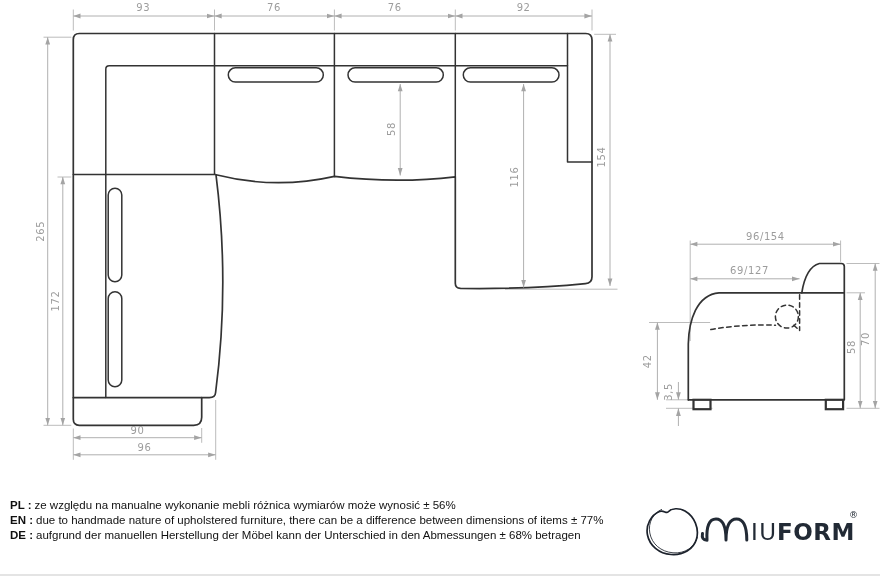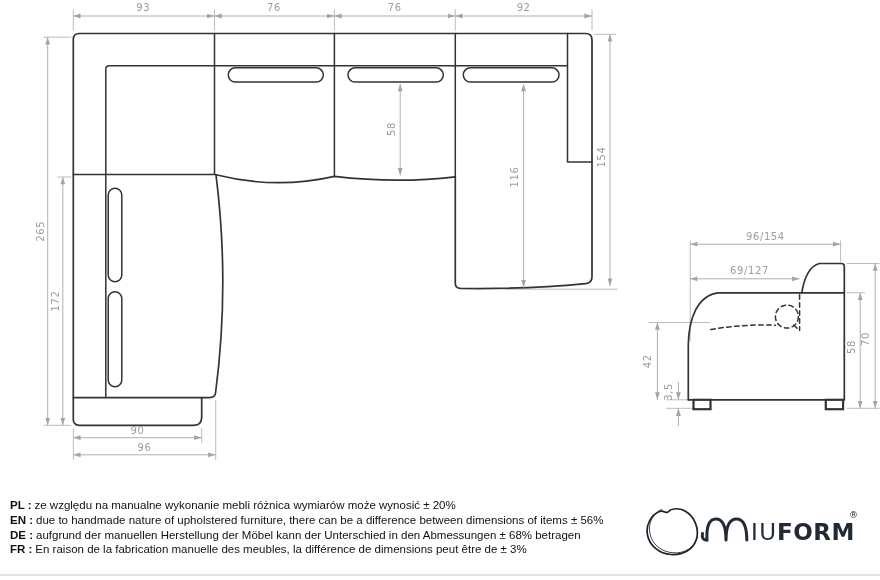--- a/index.html
+++ b/index.html
@@ -110,24 +110,23 @@
     <text class="dt" x="765.4" y="239.5" text-anchor="middle">96/154</text>
     <text class="dt" x="749.5" y="273.8" text-anchor="middle">69/127</text>
     <text class="dt" x="651.5" y="361.3" text-anchor="middle" transform="rotate(-90 651.5 361.3)">42</text>
     <text class="dt" x="671.8" y="392" text-anchor="middle" transform="rotate(-90 671.8 392)">3,5</text>
     <text class="dt" x="854.8" y="347" text-anchor="middle" transform="rotate(-90 854.8 347)">58</text>
     <text class="dt" x="869.4" y="339" text-anchor="middle" transform="rotate(-90 869.4 339)">70</text>
   </g>
 </svg>
 
 <div id="notes">
-  <div class="note-line"><span class="note-lang">PL :</span><span>ze względu na manualne wykonanie mebli różnica wymiarów może wynosić ± 20%</span></div>
-  <div class="note-line"><span class="note-lang">EN :</span><span>due to handmade nature of upholstered furniture, there can be a difference between dimensions of items ± 56%</span></div>
+  <div class="note-line"><span class="note-lang">PL :</span><span>ze względu na manualne wykonanie mebli różnica wymiarów może wynosić ± 56%</span></div>
+  <div class="note-line"><span class="note-lang">EN :</span><span>due to handmade nature of upholstered furniture, there can be a difference between dimensions of items ± 77%</span></div>
   <div class="note-line"><span class="note-lang">DE :</span><span>aufgrund der manuellen Herstellung der Möbel kann der Unterschied in den Abmessungen ± 68% betragen</span></div>
-  <div class="note-line"><span class="note-lang">FR :</span><span>En raison de la fabrication manuelle des meubles, la différence de dimensions peut être de ± 3%</span></div>
 </div>
 
 <svg id="logo" width="237" height="66" viewBox="0 0 237 66" aria-label="MIUFORM">
   <g>
     <path class="bean" stroke-width="1.7" d="M 16.5,14.5 C 8,18 2.5,28 4.5,38 C 6.5,48.5 16,56.5 28,57.5 C 40,58.5 50.5,52.5 53.5,42
          C 56.5,31.5 51.5,19.5 42,14 C 36,10.7 28.7,11 25,15 C 23.2,17 20.5,12.6 16.5,14.5 Z"></path>
     <path fill="none" stroke="#1c222c" stroke-width="1" opacity="0.85" d="M 19,12.3 C 10.5,15.8 4.8,25.5 6.8,36 C 8.8,47 18,54.8 30,55.8 C 41.8,56.8 51.8,50.3 54.4,40"></path>
   </g>
   <path fill="none" stroke="#222a35" stroke-width="3" stroke-linecap="round" stroke-linejoin="round" d="M 59.5,36.5 Q 58.2,43.2 64,43.2 Q 62.8,22 73,22 Q 83,22 83,43 Q 83,22 93.5,22 Q 103.8,22 103.8,43"></path>
   <text class="logo-txt" x="108" y="43" font-size="23" letter-spacing="1.5">IU</text>

